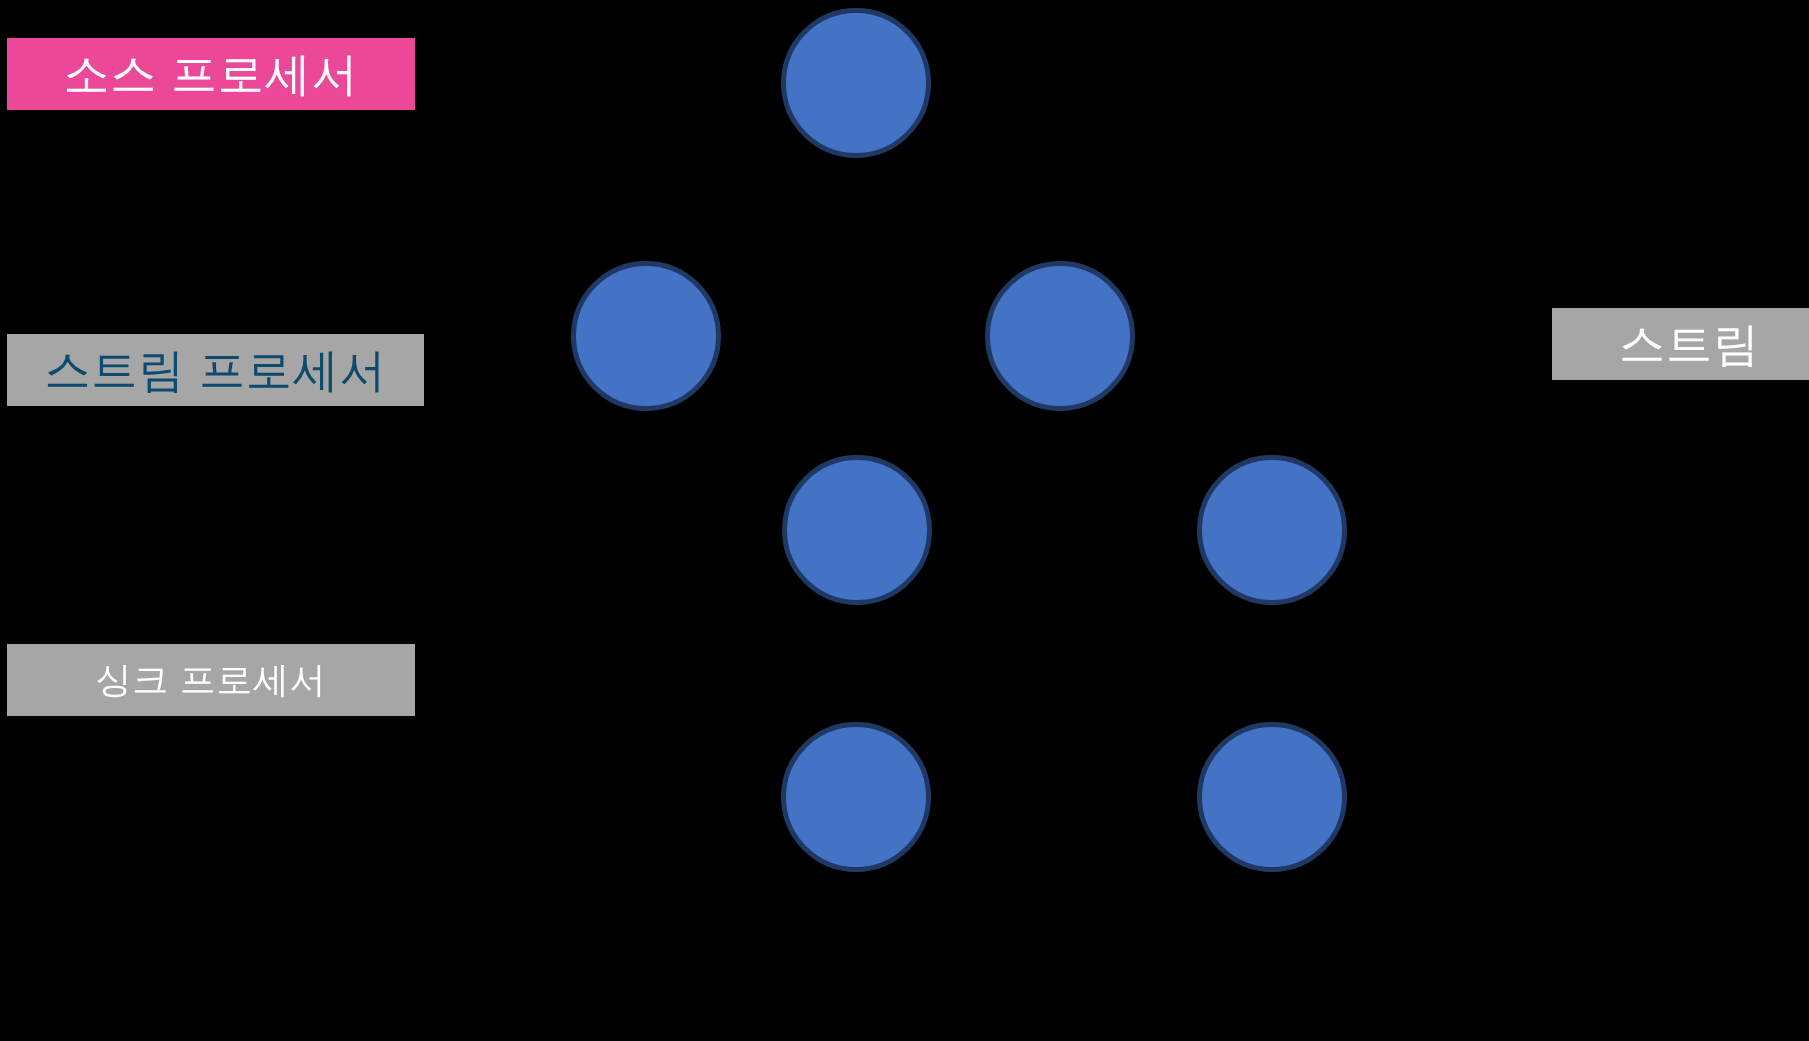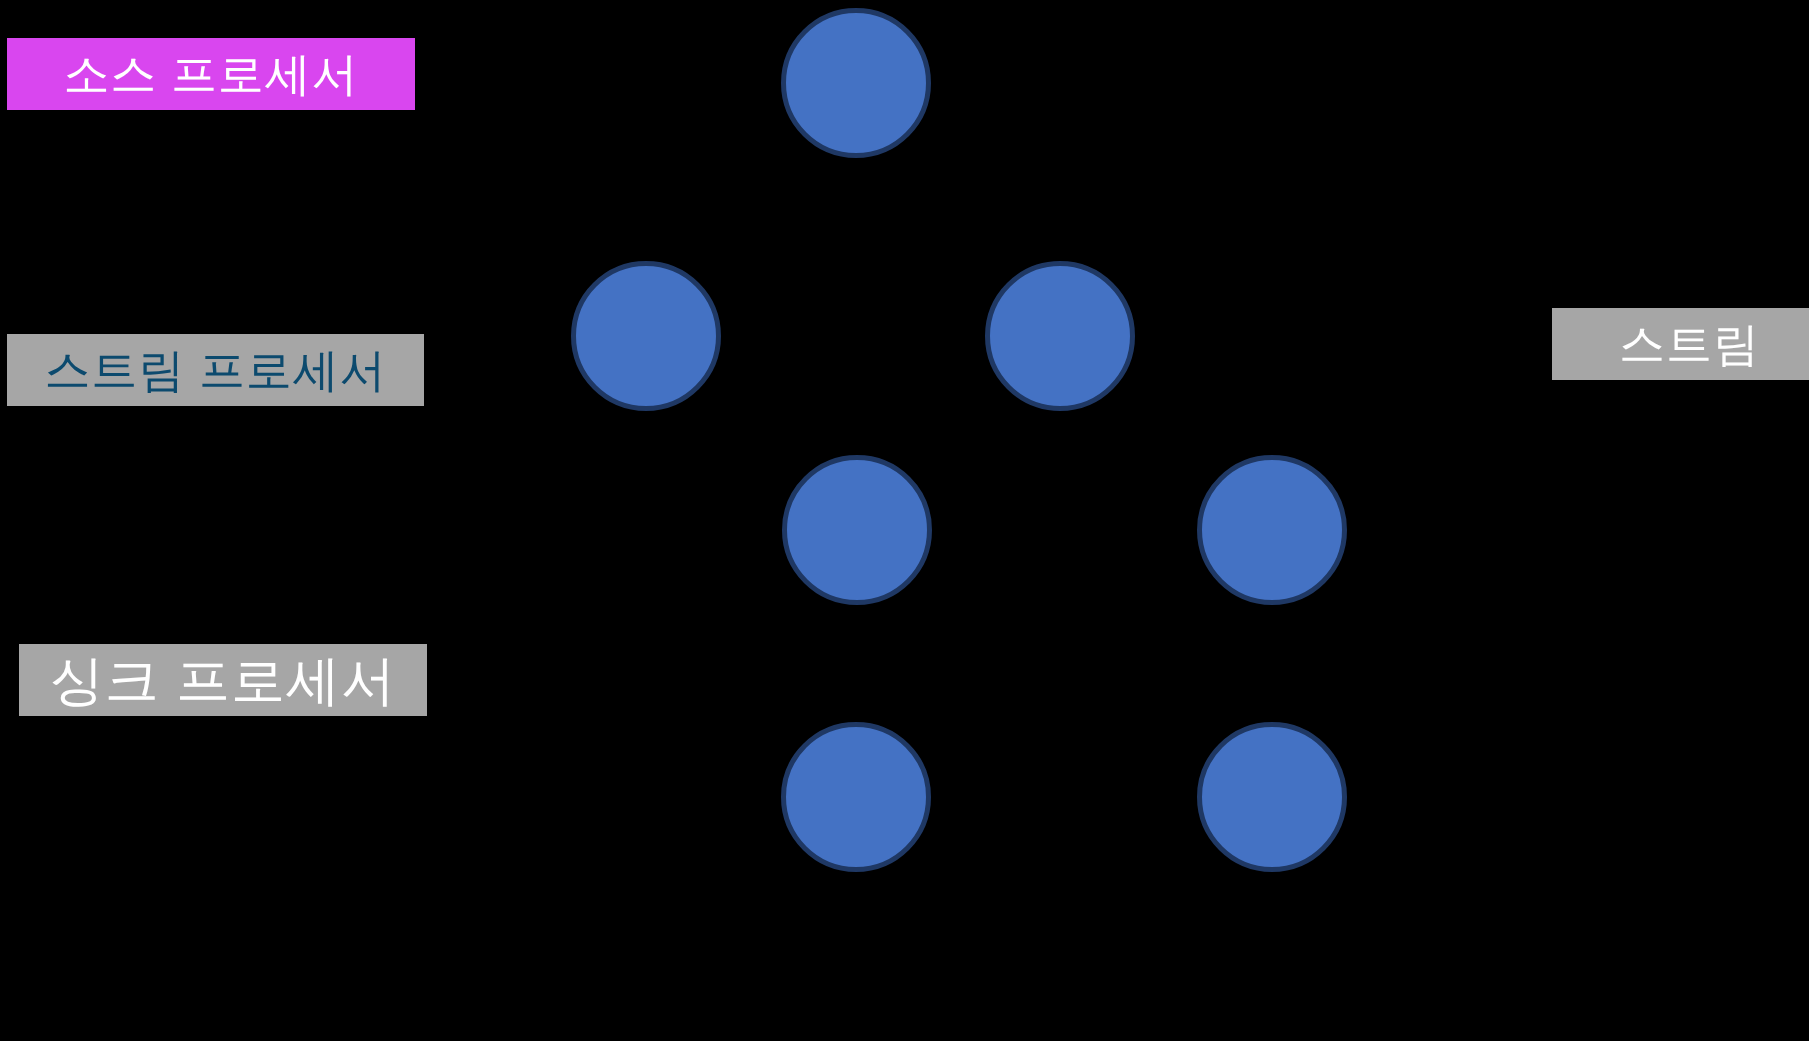--- a/index.html
+++ b/index.html
@@ -34,25 +34,25 @@
     white-space: nowrap;
     line-height: 1;
     font-weight: 400;
   }
 </style>
 </head>
 <body>
 
 <div id="stage" style="background: rgb(0, 0, 0);">
 
-  <div class="label" style="left: 7px; top: 38px; width: 408px; height: 72px; font-size: 46px; background: #d946ef; color: rgb(255, 255, 255);">소스 프로세서</div>
+  <div class="label" style="left: 7px; top: 38px; width: 408px; height: 72px; font-size: 46px; background: #ec4899; color: rgb(255, 255, 255);">소스 프로세서</div>
 
   <div class="label" style="left: 7px; top: 334px; width: 417px; height: 72px; font-size: 46px; background: rgb(166, 166, 166); color: #0c4a6e;">스트림 프로세서</div>
 
-  <div class="label" style="left: 7px; top: 644px; width: 408px; height: 72px; font-size: 54px; background: rgb(166, 166, 166); color: rgb(255, 255, 255); margin-left: 12px;">싱크 프로세서</div>
+  <div class="label" style="left: 7px; top: 644px; width: 408px; height: 72px; font-size: 36px; background: rgb(166, 166, 166); color: rgb(255, 255, 255);">싱크 프로세서</div>
 
   <div class="label" style="left: 1552px; top: 308px; width: 275px; height: 72px; font-size: 46px; background: rgb(166, 166, 166); color: rgb(255, 255, 255);">스트림</div>
 
   <div class="node" style="width: 150px; height: 150px; left: 781px; top: 8px; background: rgb(68, 114, 196); border-color: rgb(31, 56, 100);"></div>
   <div class="node" style="width: 150px; height: 150px; left: 571px; top: 261px; background: rgb(68, 114, 196); border-color: rgb(31, 56, 100);"></div>
   <div class="node" style="width: 150px; height: 150px; left: 985px; top: 261px; background: rgb(68, 114, 196); border-color: rgb(31, 56, 100);"></div>
   <div class="node" style="width: 150px; height: 150px; left: 782px; top: 455px; background: rgb(68, 114, 196); border-color: rgb(31, 56, 100);"></div>
   <div class="node" style="width: 150px; height: 150px; left: 1197px; top: 455px; background: rgb(68, 114, 196); border-color: rgb(31, 56, 100);"></div>
   <div class="node" style="width: 150px; height: 150px; left: 781px; top: 722px; background: rgb(68, 114, 196); border-color: rgb(31, 56, 100);"></div>
   <div class="node" style="width: 150px; height: 150px; left: 1197px; top: 722px; background: rgb(68, 114, 196); border-color: rgb(31, 56, 100);"></div>

